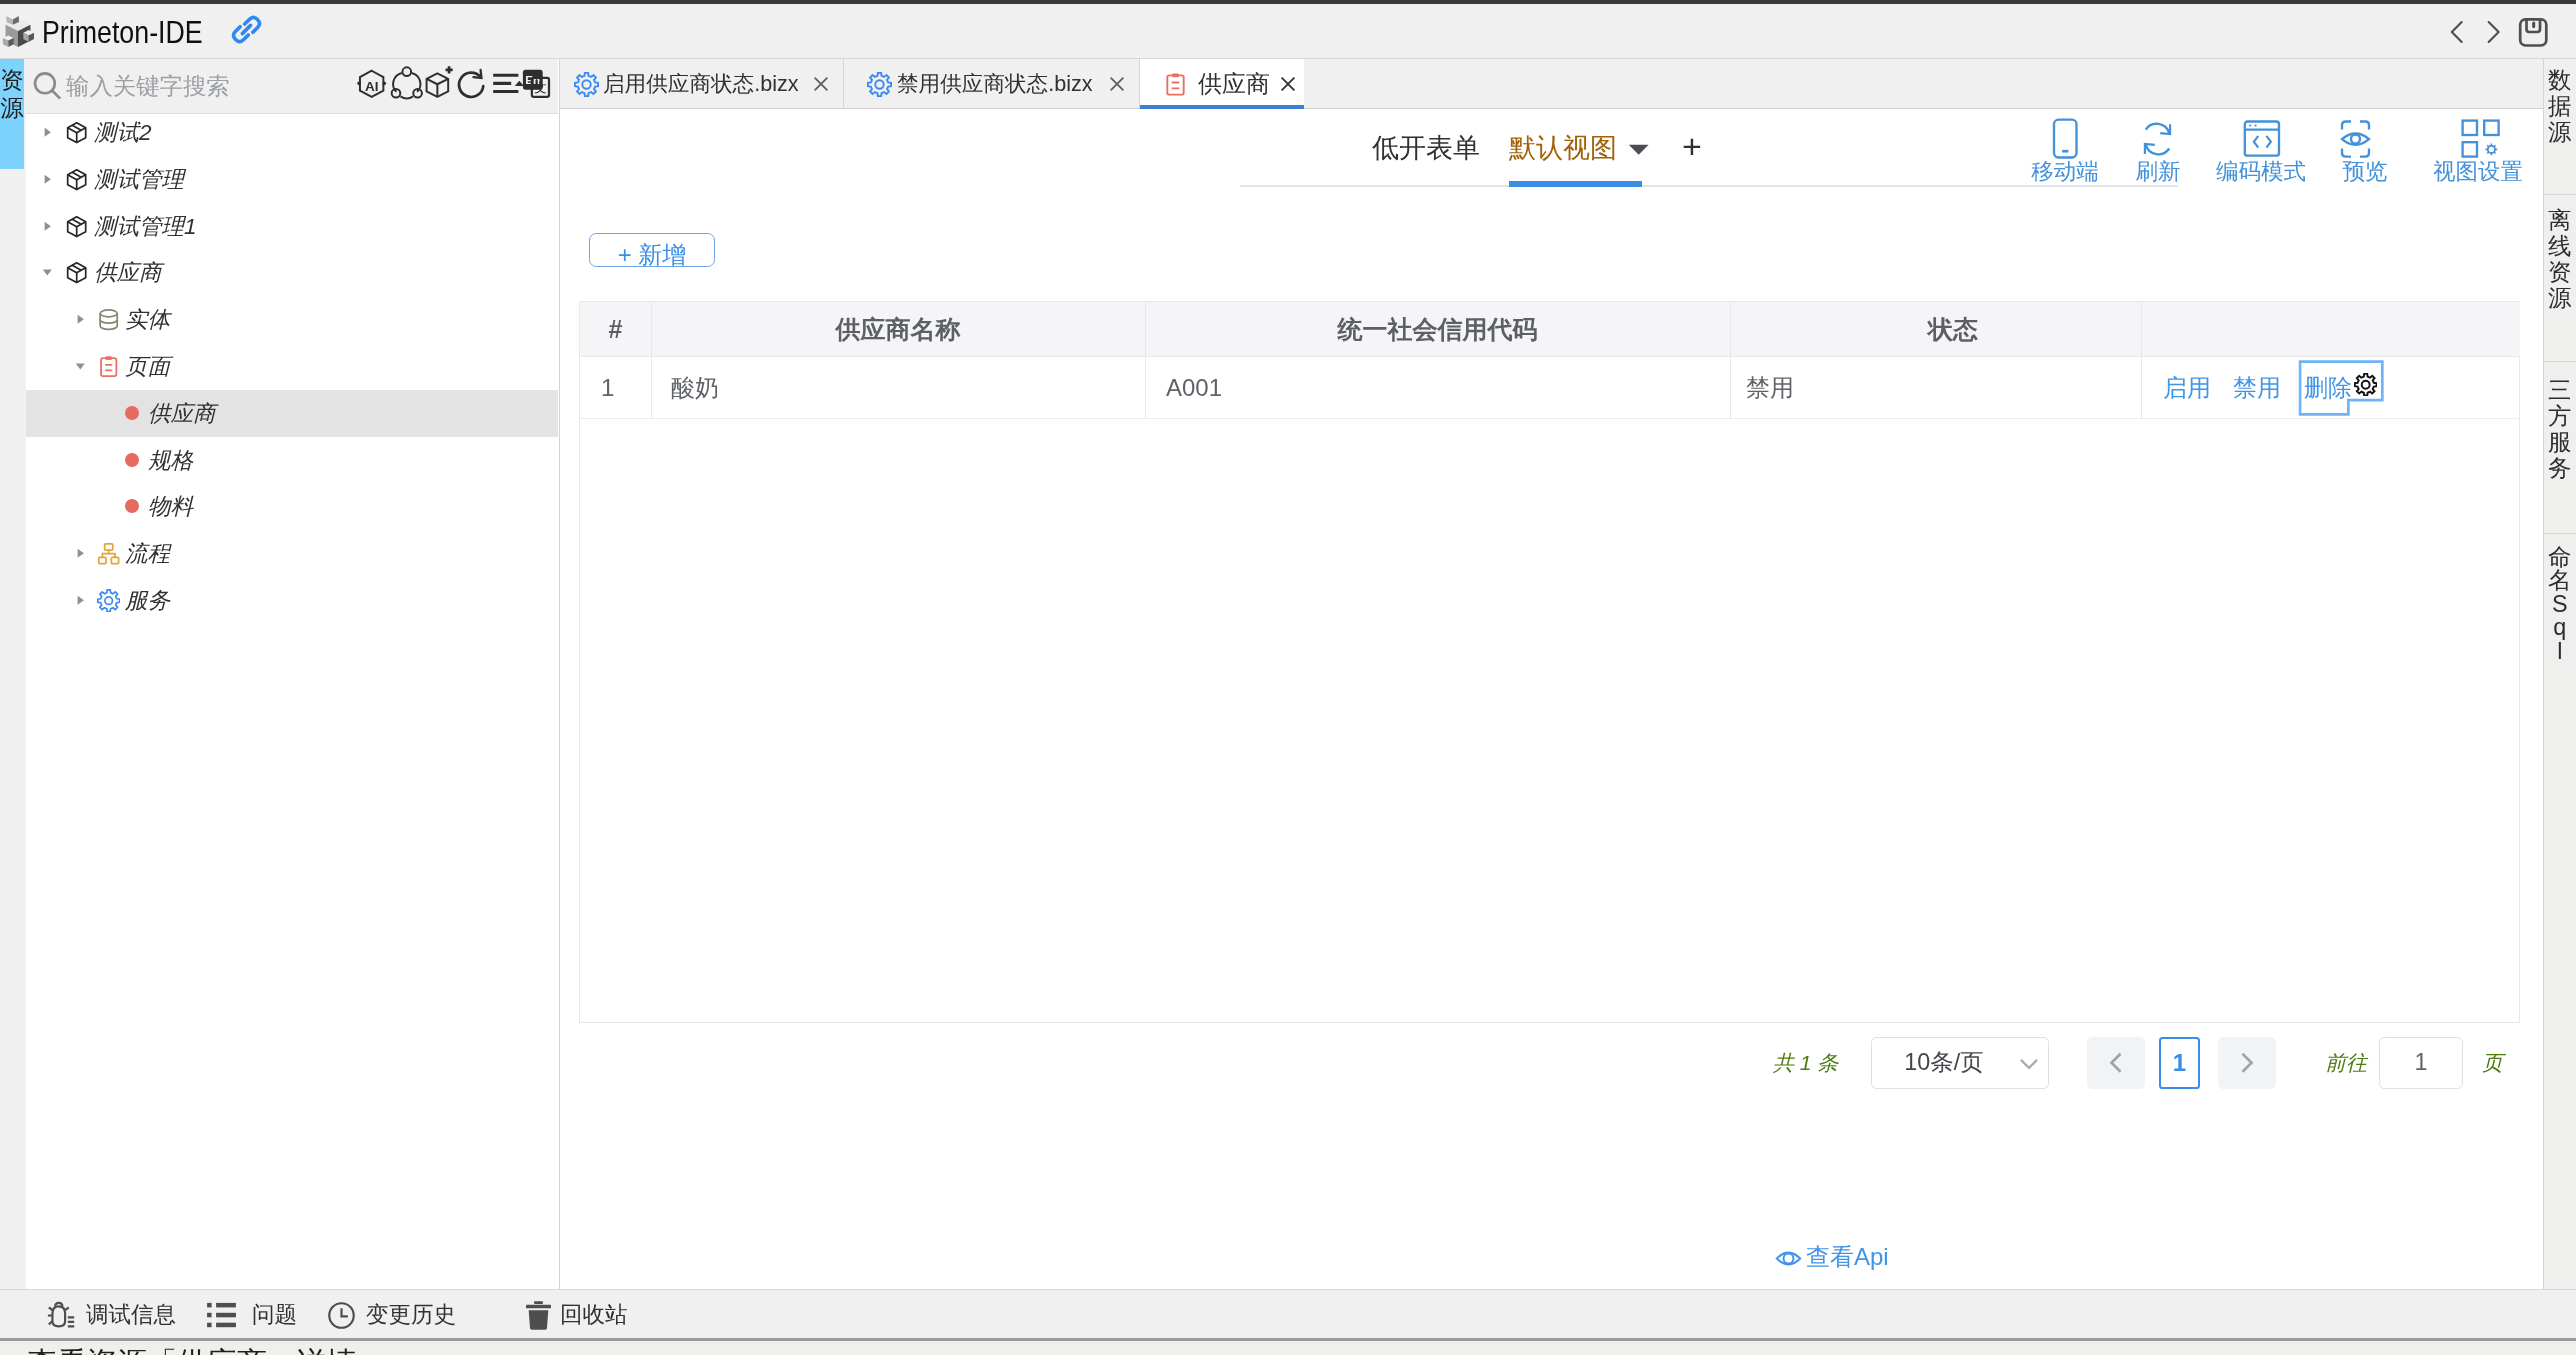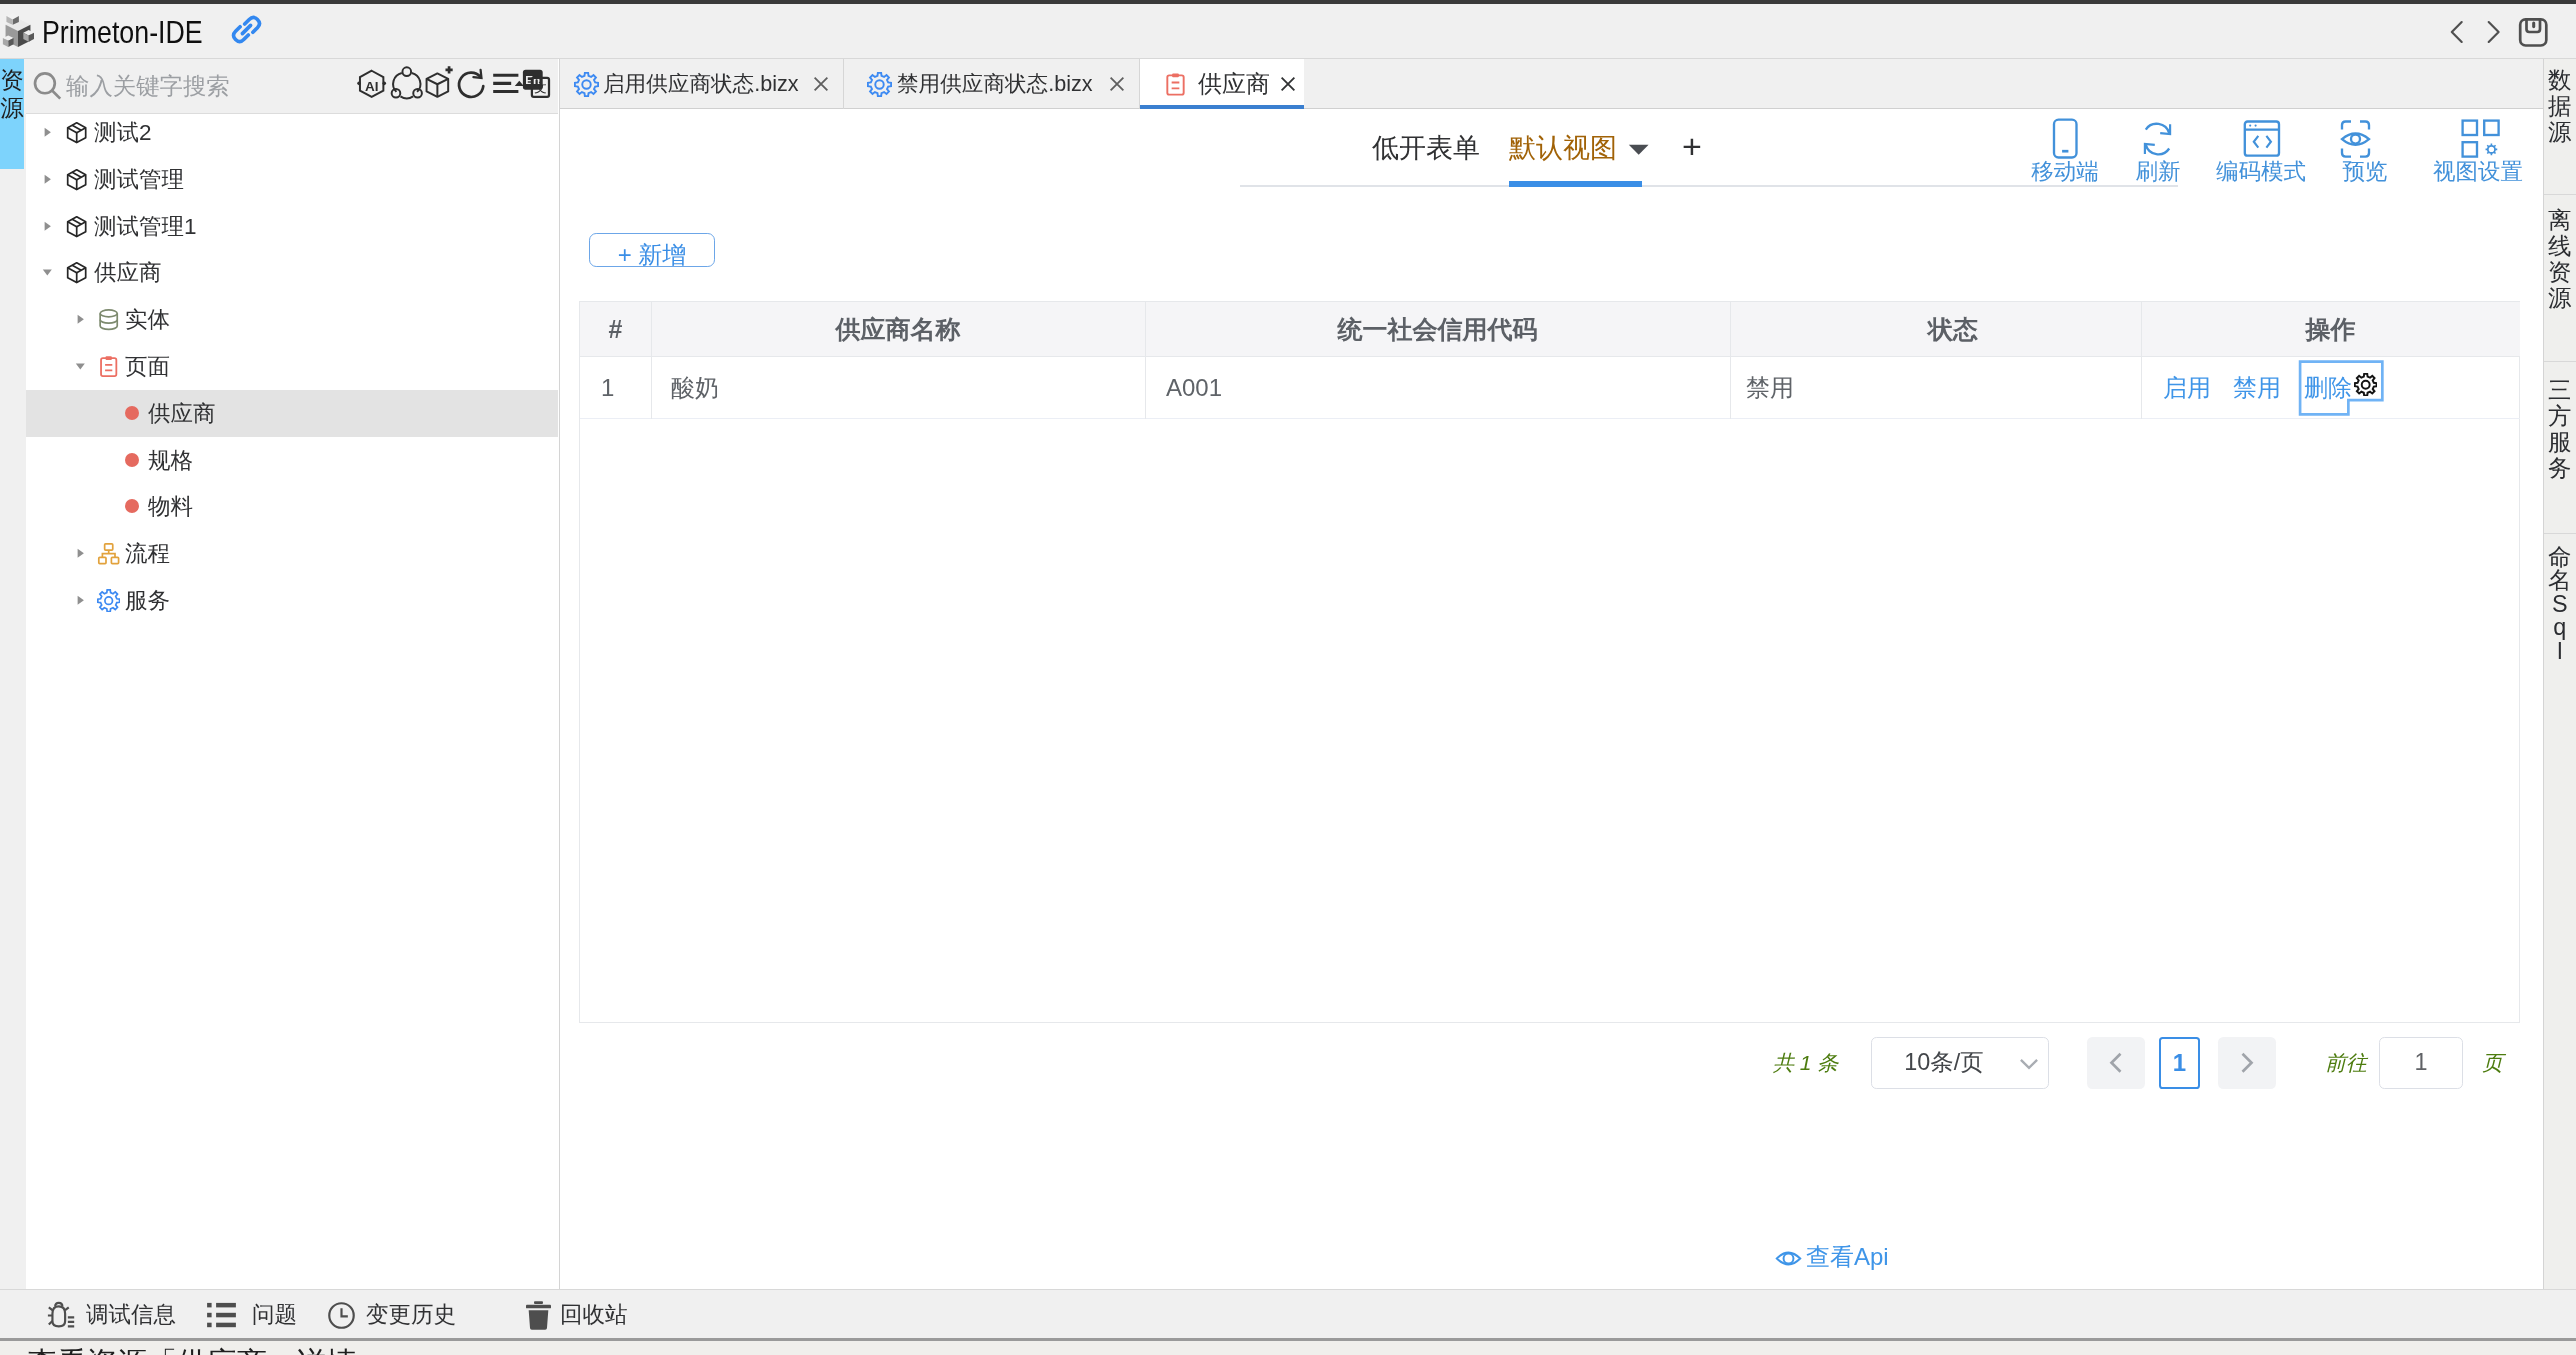--- a/index.html
+++ b/index.html
@@ -227,21 +227,21 @@
         <svg style="left:71px;top:11.7px" width="23.4" height="23.4" viewBox="0 0 26 26">
           <g fill="none" stroke="#3d8af2" stroke-width="1.9">
             <path d="M11.3 0.9 L14.7 0.9 L15.1 4.0 L17.8 5.2 L20.3 3.2 L22.8 5.7 L20.8 8.2 L22.0 10.9 L25.1 11.3 L25.1 14.7 L22.0 15.1 L20.8 17.8 L22.8 20.3 L20.3 22.8 L17.8 20.8 L15.1 22.0 L14.7 25.1 L11.3 25.1 L10.9 22.0 L8.2 20.8 L5.7 22.8 L3.2 20.3 L5.2 17.8 L4.0 15.1 L0.9 14.7 L0.9 11.3 L4.0 10.9 L5.2 8.2 L3.2 5.7 L5.7 3.2 L8.2 5.2 L10.9 4.0 Z"></path>
             <circle cx="13" cy="13" r="4.2"></circle>
           </g>
         </svg>
         <div class="tlabel" style="left:99px">服务</div>
       </div>
   </div>
   <style>
-    .trow { position:absolute; left:0; width:532px; height:47px; }
+    .trow { position:absolute; left:0; width:532px; height:47px;font-style:italic; }
     .trow svg, .trow .bl { position:absolute; }
     .tlabel { position:absolute; height:47px; line-height:47px; font-size:22.5px; color:#303133; }
     .bl { width:14.4px; height:14.4px; border-radius:50%; background:#e56a5f; top:16px; }
   </style>
 </div>
 
 <div class="ab" id="tabbar" style="left:560px;top:59px;width:1983px;height:50px;background:#f0f0f0;border-bottom:1.8px solid #d0d0d0;">
   <style>
     .tab { position:absolute; top:0; height:50px; }
     .tab .tx { position:absolute; top:0; height:50px; line-height:50px; font-size:21.6px; color:#303133; }
@@ -346,21 +346,20 @@
 
     <div class="ab" style="left:71px;top:0;width:0.9px;height:117px;background:#e6e8eb;"></div>
     <div class="ab" style="left:565px;top:0;width:0.9px;height:117px;background:#e6e8eb;"></div>
     <div class="ab" style="left:1150px;top:0;width:0.9px;height:117px;background:#e6e8eb;"></div>
     <div class="ab" style="left:1561px;top:0;width:0.9px;height:117px;background:#e6e8eb;"></div>
     <style>.th{position:absolute;top:0;height:55px;line-height:55px;font-size:25px;font-weight:bold;color:#5c6066;text-align:center;} .td{position:absolute;top:55px;height:62px;line-height:62px;font-size:24px;color:#5f6368;}</style>
     <div class="th" style="left:0;width:71px;">#</div>
     <div class="th" style="left:71px;width:494px;">供应商名称</div>
     <div class="th" style="left:565px;width:585px;">统一社会信用代码</div>
     <div class="th" style="left:1150px;width:446px;">状态</div>
-    <div class="th" style="left:1561px;width:379px;">操作</div>
     <div class="td" style="left:21px;">1</div>
     <div class="td" style="left:91px;">酸奶</div>
     <div class="td" style="left:586px;">A001</div>
     <div class="td" style="left:1166px;">禁用</div>
     <div class="td" style="left:1583px;color:#3f95e8;">启用</div>
     <div class="td" style="left:1653px;color:#3f95e8;">禁用</div>
     <div class="td" style="left:1724px;color:#3f95e8;">删除</div>
 
     <svg class="ab" style="left:1717px;top:57px;" width="92" height="59" viewBox="0 0 102 66">
       <path d="M3 3 L95 3 L95 46 L57 46 L57 62 L3 62 Z" fill="none" stroke="#70b3f5" stroke-width="3"></path>

